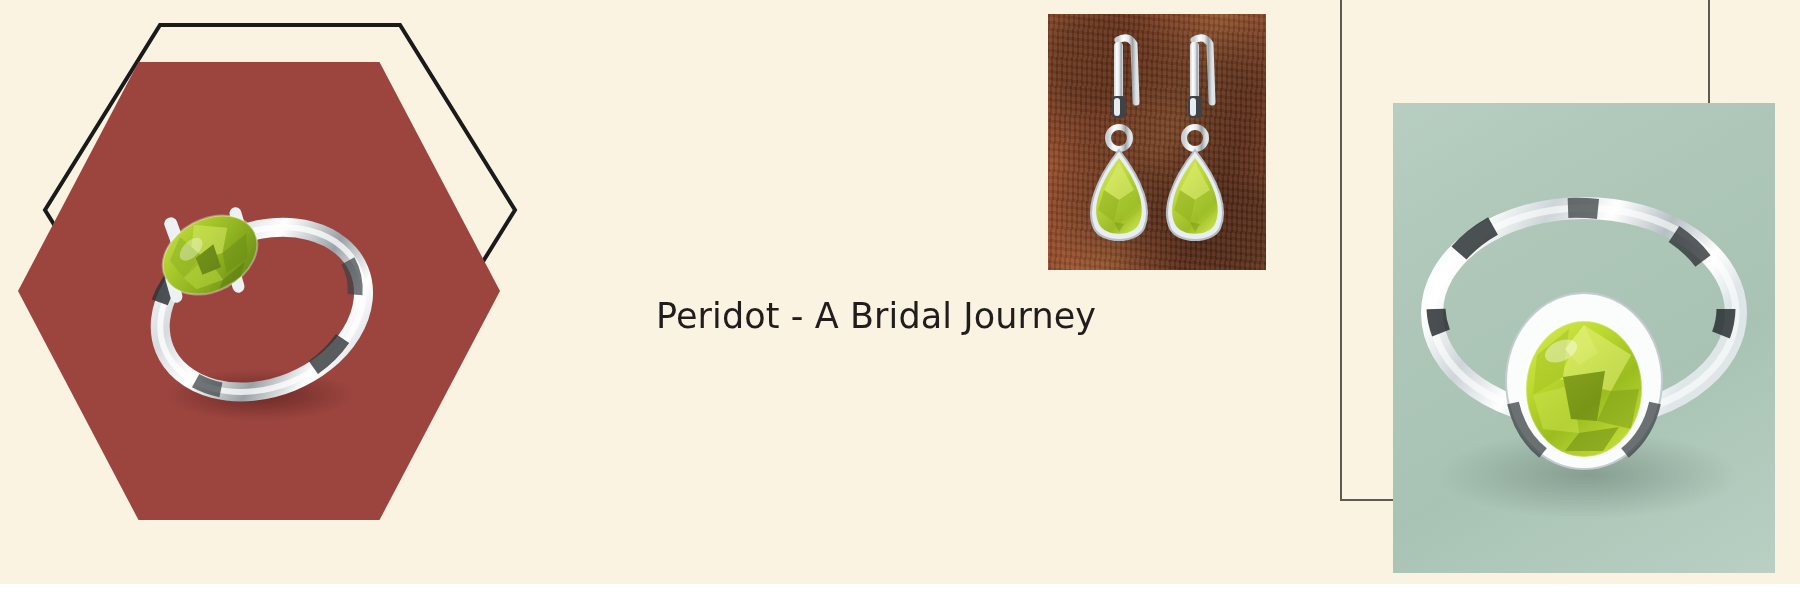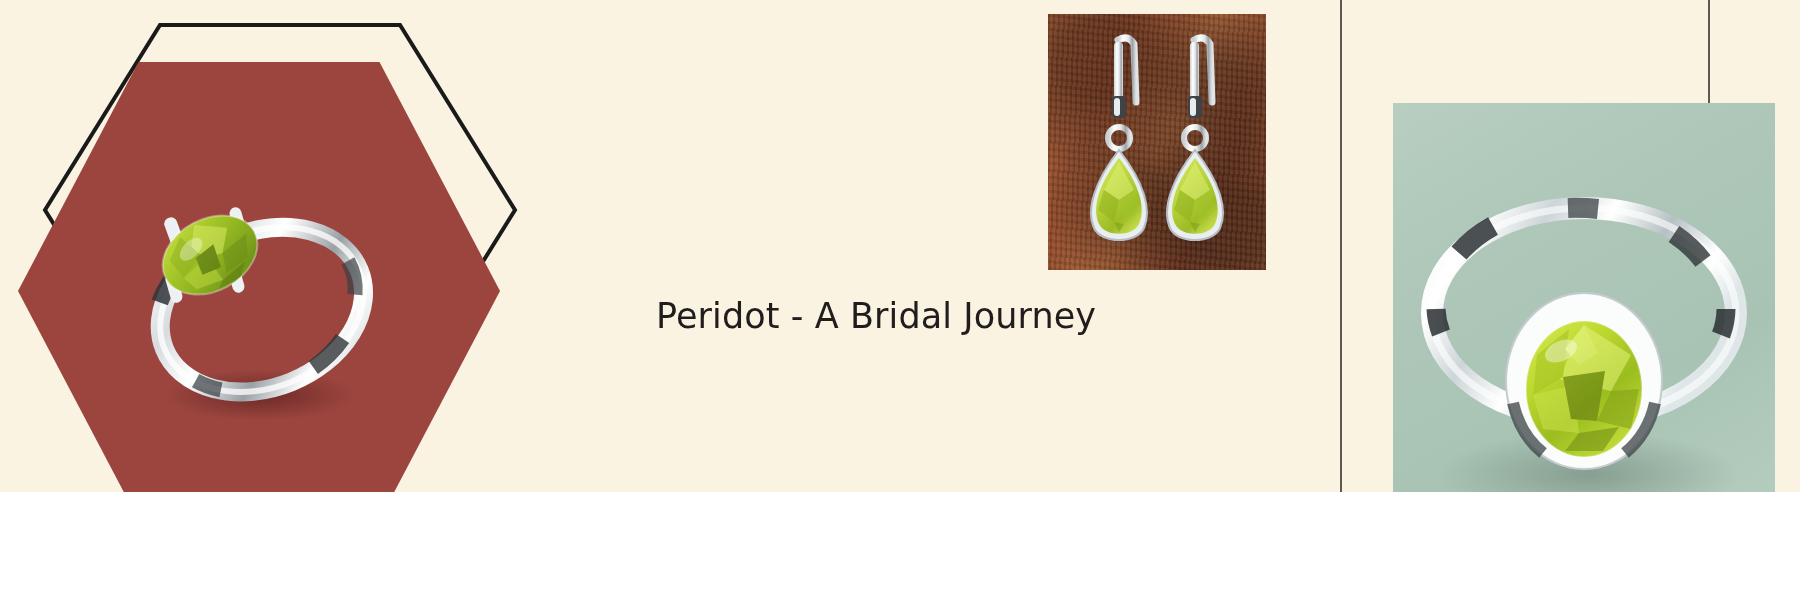--- a/index.html
+++ b/index.html
@@ -8,21 +8,21 @@
   }
   body {
     width: 1800px;
     height: 600px;
     overflow: hidden;
     font-family: "Liberation Sans", sans-serif;
   }
   .banner {
     position: relative;
     width: 1800px;
-    height: 492px;
+    height: 584px;
     background: #faf3e2;
     overflow: hidden;
   }
 
   
   .hex-outline {
     position: absolute;
     left: 40px;
     top: 20px;
     width: 480px;

